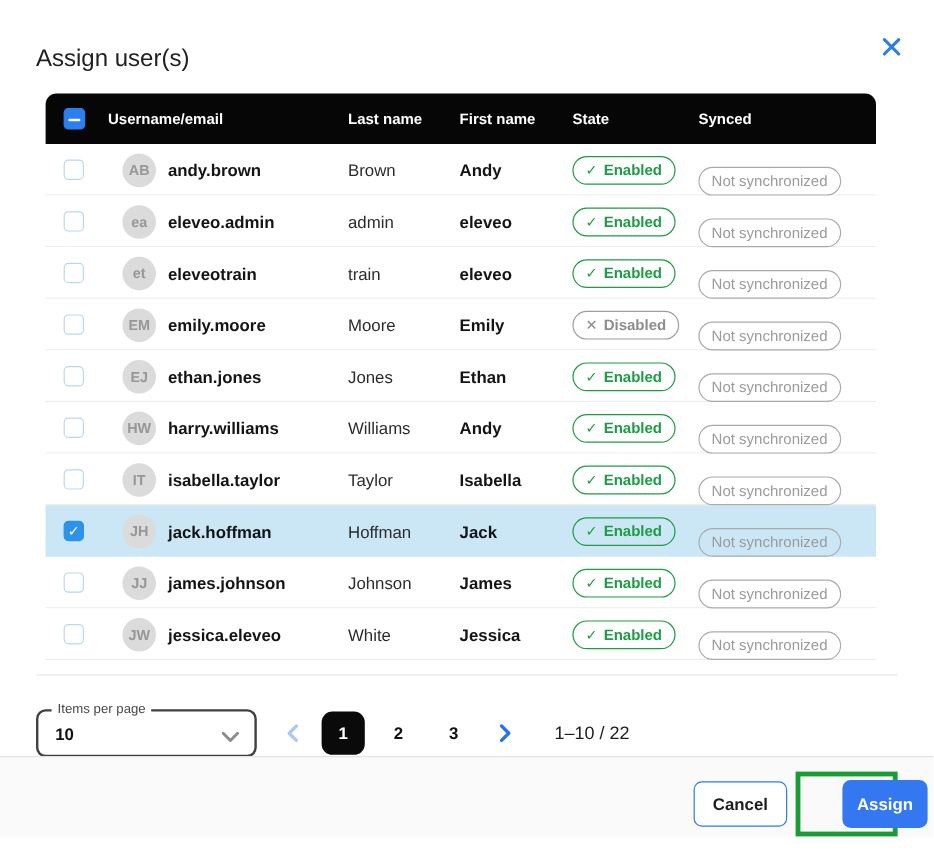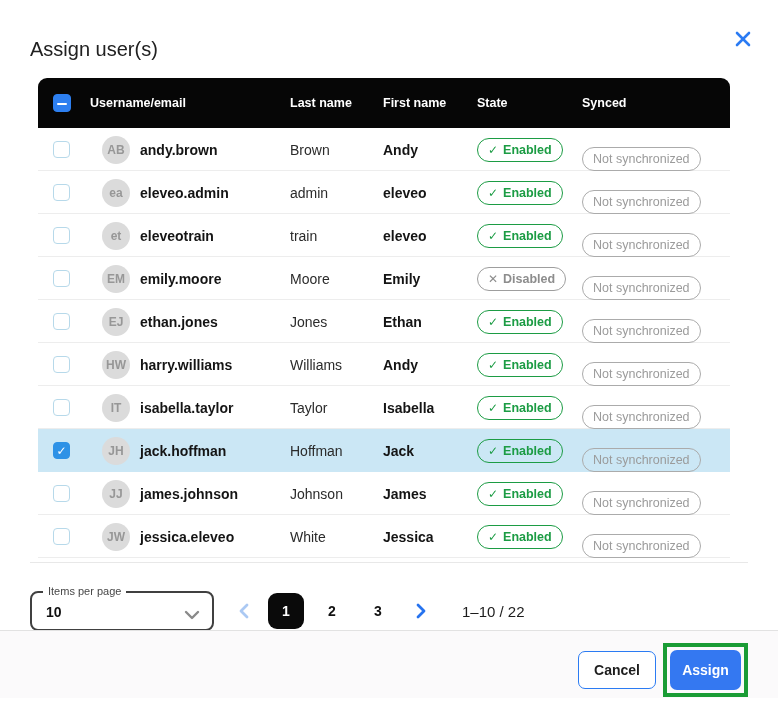--- a/index.html
+++ b/index.html
@@ -7,21 +7,21 @@
   body { font-family:"Liberation Sans","DejaVu Sans",sans-serif; color:#1c1c1c; }
   .dialog { position:relative; width:778px; height:722px; background:#fff; overflow:hidden; }
 
   
   .dlg-title { position:absolute; left:30px; top:38px; font-size:20px; font-weight:400; color:#212121; }
   .close-btn { position:absolute; right:24px; top:28px; width:22px; height:22px; cursor:pointer;
                display:flex; align-items:center; justify-content:center; }
 
   
   .table { position:absolute; left:38px; top:78px; width:692px; }
-  .thead { height:50px; background:#060606; border-radius:9px 9px 0 0; color:#fff;
+  .thead { height:42px; background:#060606; border-radius:9px 9px 0 0; color:#fff;
            display:grid; grid-template-columns:52px 200px 93px 94px 105px 1fr;
            align-items:center; font-size:12.5px; font-weight:700; }
   .trow  { height:43px; display:grid; grid-template-columns:52px 200px 93px 94px 105px 1fr;
            align-items:center; font-size:14px; border-bottom:1px solid #ededed; background:#fff; }
   .trow.selected { background:#cbe7f5; border-bottom-color:#cbe7f5; }
 
   .cb-cell { padding-left:15px; display:flex; align-items:center; }
   .checkbox { width:17px; height:17px; border:1px solid #b7d9ea; border-radius:4px; background:#fff;
               display:flex; align-items:center; justify-content:center; cursor:pointer; }
   .checkbox .check-glyph { display:none; color:#fff; font-size:12px; font-weight:700; line-height:1; }
@@ -65,21 +65,21 @@
   .footer { position:absolute; left:0; top:630px; width:778px; height:68px;
             background:#fbfafb; border-top:1px solid #e2e2e2; }
   .cancel-btn { position:absolute; right:122px; top:20px; width:78px; height:38px;
                 background:#fff; border:1px solid #2b7bf3; border-radius:7px;
                 font-size:14px; font-weight:700; color:#1d1d1d; cursor:pointer;
                 display:flex; align-items:center; justify-content:center; }
   .assign-highlight { position:absolute; right:30px; top:12px; width:85px; height:54px;
                 border:4px solid #1a9c35; padding:3px; }
   .assign-btn { width:71px; height:40px; background:#3478f1; border:none; border-radius:7px;
                 font-size:14px; font-weight:700; color:#fff; cursor:pointer;
-                display:flex; align-items:center; justify-content:center; }
+                display:flex; align-items:center; justify-content:center;margin-left:32px; }
 </style>
 </head>
 <body>
 
 <div class="dialog">
 
   <div class="dlg-title">Assign user(s)</div>
 
   <div class="close-btn">
     <svg width="18" height="18" viewBox="0 0 18 18">

